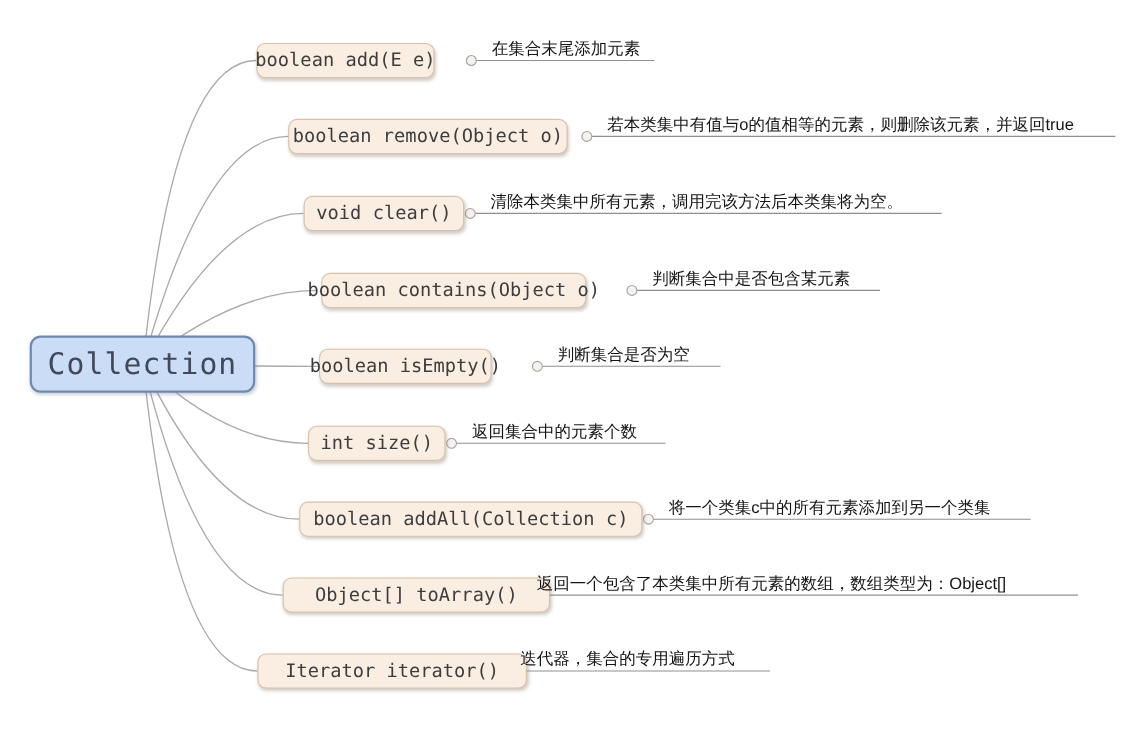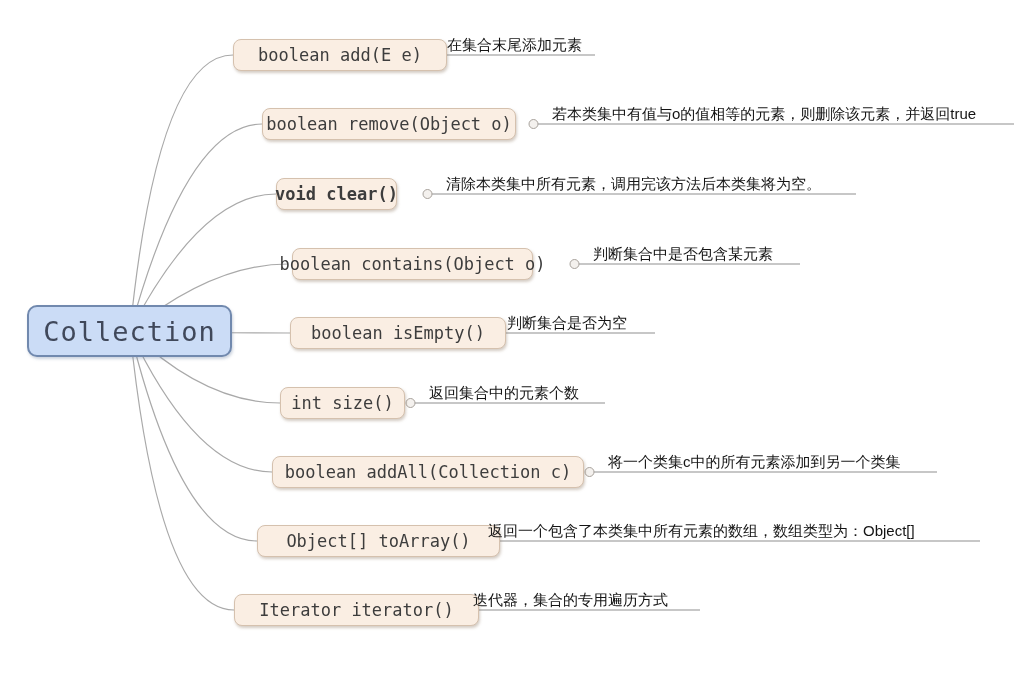--- a/index.html
+++ b/index.html
@@ -82,41 +82,41 @@
       <path d="M 130 331 Q 182 541 257 541" fill="none" stroke="#a9a9a9" stroke-width="1.2"></path>
       <line x1="474" y1="541" x2="980" y2="541" stroke="#8f8f8f" stroke-width="1"></line>
       <circle cx="469.5" cy="541" r="4.5" fill="#f4f1ee" stroke="#a8a29c" stroke-width="1"></circle>
       <path d="M 130 331 Q 159 610 234 610" fill="none" stroke="#a9a9a9" stroke-width="1.2"></path>
       <line x1="459" y1="610" x2="700" y2="610" stroke="#8f8f8f" stroke-width="1"></line>
       <circle cx="454.5" cy="610" r="4.5" fill="#f4f1ee" stroke="#a8a29c" stroke-width="1"></circle>
     </svg>
   <div class="topic root-topic" id="root-node" style="left: 27px; top: 305px; width: 205px; height: 52px;">Collection</div>
   <div id="branches">
   <div>
-    <div class="topic method-node" style="left: 233px; top: 39px; width: 214px; position: absolute;">boolean add(E e)</div>
+    <div class="topic method-node" style="left: 233px; top: 39px; width: 162px; position: absolute;">boolean add(E e)</div>
     <div class="note-label" style="left: 447px; bottom: 631px;">在集合末尾添加元素</div>
   </div>
 
   <div>
     <div class="topic method-node" style="left: 262px; top: 108px; width: 254px; position: absolute;">boolean remove(Object o)</div>
     <div class="note-label" style="left: 552px; bottom: 562px;">若本类集中有值与o的值相等的元素，则删除该元素，并返回true</div>
   </div>
 
   <div>
-    <div class="topic method-node" style="left: 276px; top: 178px; width: 121px; position: absolute; font-weight: bold;">void clear()</div>
+    <div class="topic method-node" style="left: 276px; top: 178px; width: 146px; position: absolute;">void clear()</div>
     <div class="note-label" style="left: 446px; bottom: 492px;">清除本类集中所有元素，调用完该方法后本类集将为空。</div>
   </div>
 
   <div>
     <div class="topic method-node" style="left: 292px; top: 248px; width: 241px; position: absolute;">boolean contains(Object o)</div>
     <div class="note-label" style="left: 593px; bottom: 422px;">判断集合中是否包含某元素</div>
   </div>
 
   <div>
-    <div class="topic method-node" style="left: 290px; top: 317px; width: 216px; position: absolute;">boolean isEmpty()</div>
+    <div class="topic method-node" style="left: 290px; top: 317px; width: 157px; position: absolute;">boolean isEmpty()</div>
     <div class="note-label" style="left: 507px; bottom: 353px;">判断集合是否为空</div>
   </div>
 
   <div>
     <div class="topic method-node" style="left: 280px; top: 387px; width: 125px; position: absolute;">int size()</div>
     <div class="note-label" style="left: 429px; bottom: 283px;">返回集合中的元素个数</div>
   </div>
 
   <div>
     <div class="topic method-node" style="left: 272px; top: 456px; width: 312px; position: absolute;">boolean addAll(Collection c)</div>

